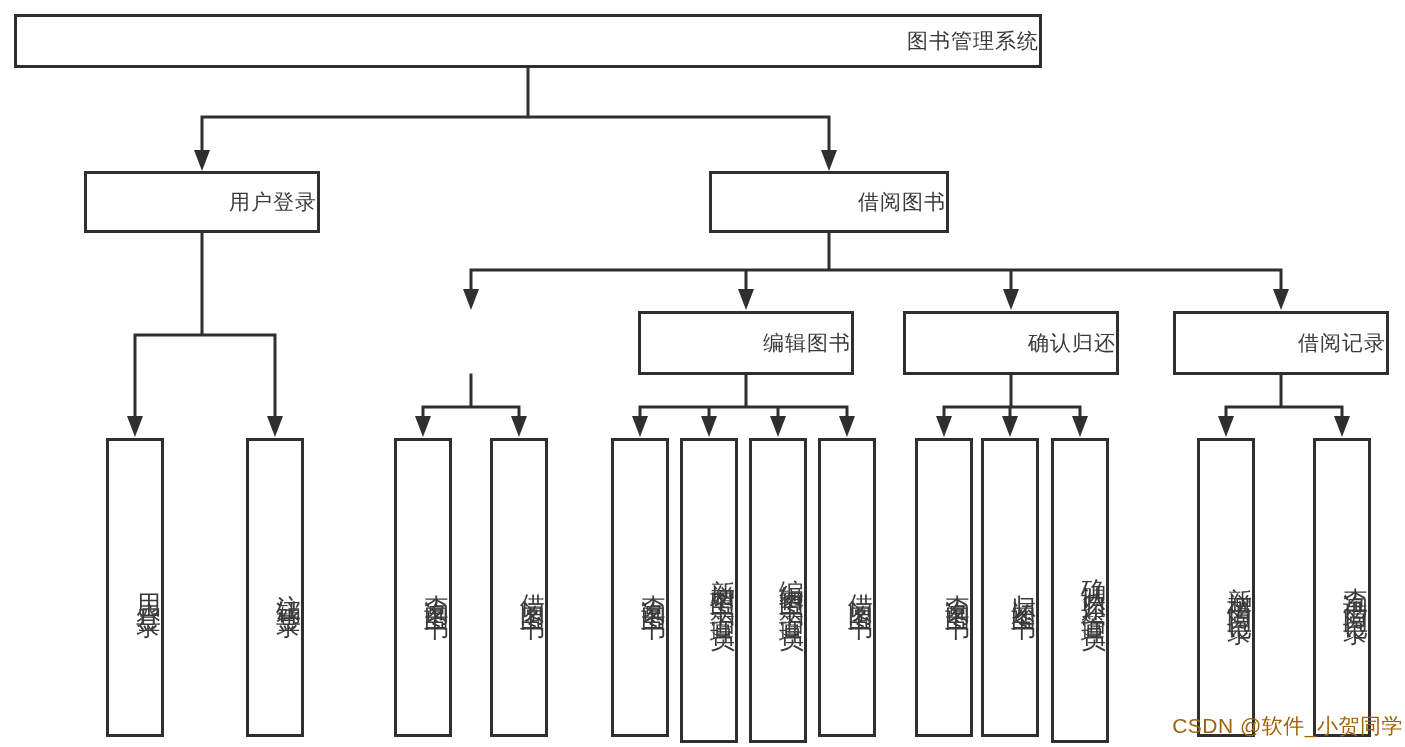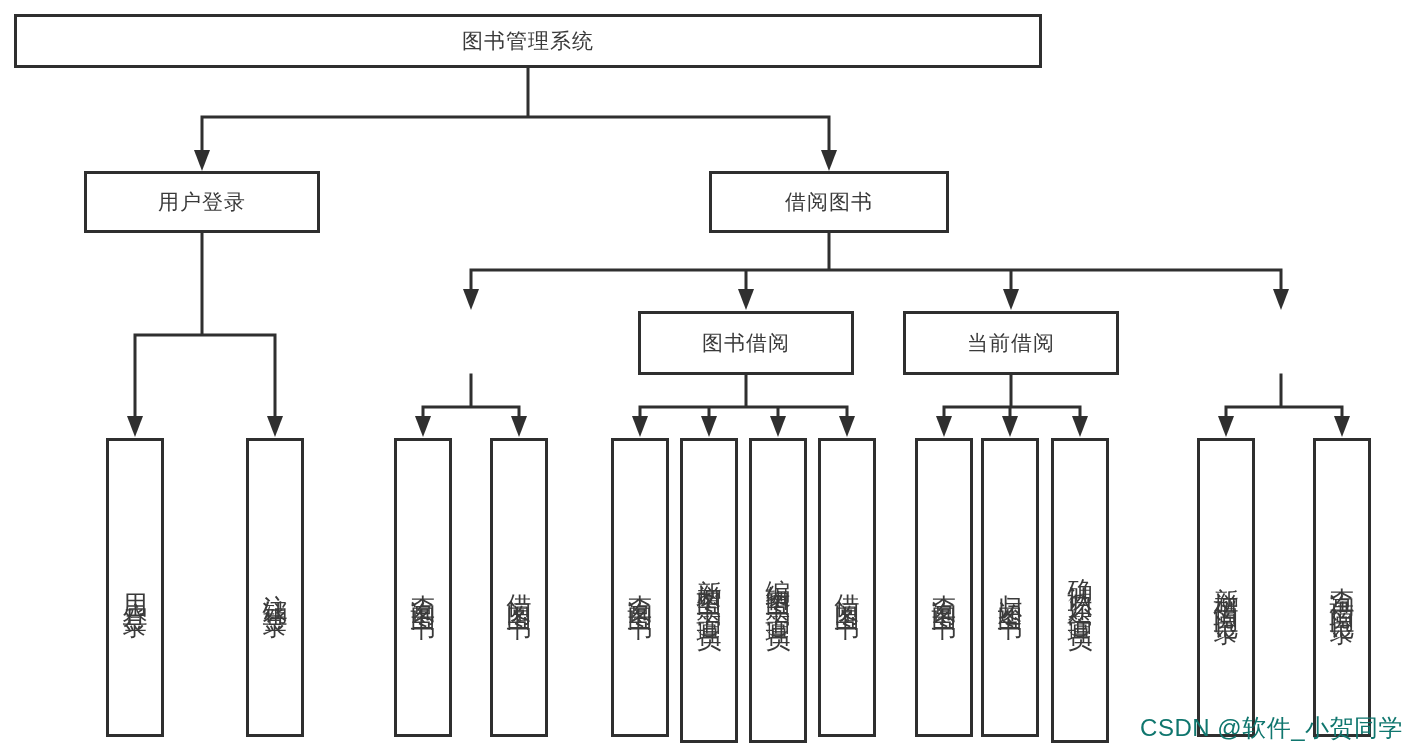--- a/index.html
+++ b/index.html
@@ -10,21 +10,21 @@
     overflow:hidden;
     font-family:"Liberation Sans","DejaVu Sans",sans-serif;
   }
   .box{
     position:absolute;
     box-sizing:border-box;
     border:3px solid #2f2f2f;
     background:#ffffff;
     display:flex;
     align-items:center;
-    justify-content:center;
+    justify-content:flex-end;
     color:#3a3a3a;
   }
   .hbox span{
     font-size:21px;
     letter-spacing:1px;
     white-space:nowrap;
   }
   .vbox span{
     writing-mode:vertical-rl;
     text-orientation:mixed;
@@ -33,23 +33,23 @@
     line-height:1;
   }
   .connectors{
     position:absolute;
     left:0;top:0;
   }
   .watermark{
     position:absolute;
     right:2px;
     top:712px;
-    font-size:24px;
+    font-size:21px;
     letter-spacing:0.5px;
-    color:#0f766e;
+    color:#a16207;
     z-index:5;
     white-space:nowrap;
   }
 </style>
 </head>
 <body>
 
 <div class="stage">
 
   <svg class="connectors" width="1405" height="747" viewBox="0 0 1405 747">
@@ -104,24 +104,27 @@
   </div>
 
   <div class="box hbox" style="left:84px;top:171px;width:236px;height:62px">
     <span>用户登录</span>
   </div>
   <div class="box hbox" style="left:709px;top:171px;width:240px;height:62px">
     <span>借阅图书</span>
   </div>
 
   <div class="box hbox" style="left:638px;top:311px;width:216px;height:64px">
-    <span>图书借阅</span>
+    <span>编辑图书</span>
   </div>
   <div class="box hbox" style="left:903px;top:311px;width:216px;height:64px">
-    <span>当前借阅</span>
+    <span>确认归还</span>
+  </div>
+  <div class="box hbox" style="left:1173px;top:311px;width:216px;height:64px">
+    <span>借阅记录</span>
   </div>
 
   <div class="box vbox" style="left:106px;top:438px;width:58px;height:299px">
     <span>用户登录</span>
   </div>
   <div class="box vbox" style="left:246px;top:438px;width:58px;height:299px">
     <span>注销登录</span>
   </div>
 
   <div class="box vbox" style="left:394px;top:438px;width:58px;height:299px">

